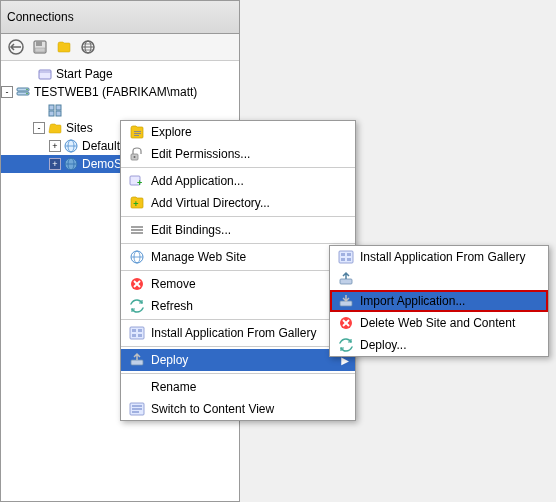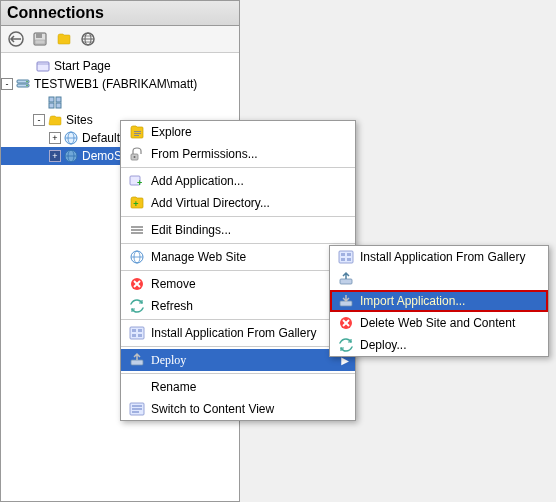--- a/index.html
+++ b/index.html
@@ -20,23 +20,23 @@
       left: 0;
       width: 240px;
       height: 502px;
       background: #fff;
       border: 1px solid #999;
     }
 
     .connections-header {
       background: linear-gradient(to bottom, #e8e8e8, #d8d8d8);
       border-bottom: 1px solid #999;
-      padding: 3px 6px;
-      font-weight: bold;
-      font-size: 16px;
+      padding: 9px 6px;
+      font-weight: normal;
+      font-size: 12px;
       color: #000;
     }
 
     .toolbar {
       display: flex;
       align-items: center;
       padding: 2px 4px;
       border-bottom: 1px solid #ccc;
       background: #f5f5f5;
       gap: 2px;
@@ -67,21 +67,21 @@
       cursor: pointer;
       white-space: nowrap;
       height: 18px;
     }
 
     .tree-item.highlighted {
       background: #316ac5;
       color: white;
     }
 
-    .indent1 { padding-left: 20px; }
+    .indent1 { padding-left: 2px; margin-left: 20px; }
     .indent2 { padding-left: 32px; }
     .indent3 { padding-left: 48px; }
 
     .expander {
       width: 12px;
       height: 12px;
       border: 1px solid #888;
       background: #fff;
       display: inline-flex;
       align-items: center;
@@ -126,21 +126,20 @@
       align-items: center;
       padding: 3px 6px;
       cursor: pointer;
       height: 22px;
       position: relative;
     }
 
     .menu-item.highlighted {
       background: #316ac5;
       color: white;
-      font-family: Liberation Serif, serif;
     }
 
     .menu-icon {
       width: 20px;
       height: 16px;
       margin-right: 4px;
       flex-shrink: 0;
       display: flex;
       align-items: center;
       justify-content: center;
@@ -173,21 +172,21 @@
     .submenu-item {
       display: flex;
       align-items: center;
       padding: 3px 6px;
       cursor: pointer;
       height: 22px;
     }
 
     .submenu-item.highlighted {
       background: #316ac5;
-      color: #fef9c3;
+      color: #000000;
       align-items: center;
     }
 
     .import-highlight {
       outline: 2px solid #cc0000;
       outline-offset: -2px;
     }
 
     .submenu-icon {
       width: 20px;
@@ -325,21 +324,21 @@
   </div>
 
   <div class="menu-item">
     <span class="menu-icon">
       <svg width="16" height="16" viewBox="0 0 16 16">
         <rect x="2" y="8" width="7" height="6" rx="1" fill="#c8c8c8" stroke="#888" stroke-width="0.8"></rect>
         <path d="M4 8 L4 5 Q4 2 8 2 Q12 2 12 5 L12 8" fill="none" stroke="#888" stroke-width="1.2"></path>
         <circle cx="5.5" cy="11" r="1" fill="#666"></circle>
       </svg>
     </span>
-    <span>From Permissions...</span>
+    <span>Edit Permissions...</span>
   </div>
   <div class="menu-separator"></div>
 
   <div class="menu-item">
     <span class="menu-icon">
       <svg width="16" height="16" viewBox="0 0 16 16">
         <rect x="1" y="3" width="10" height="9" rx="1" fill="#e8e8ff" stroke="#8888cc" stroke-width="0.8"></rect>
         <text x="8" y="13" font-size="9" fill="#2a2" font-weight="bold">+</text>
       </svg>
     </span>

